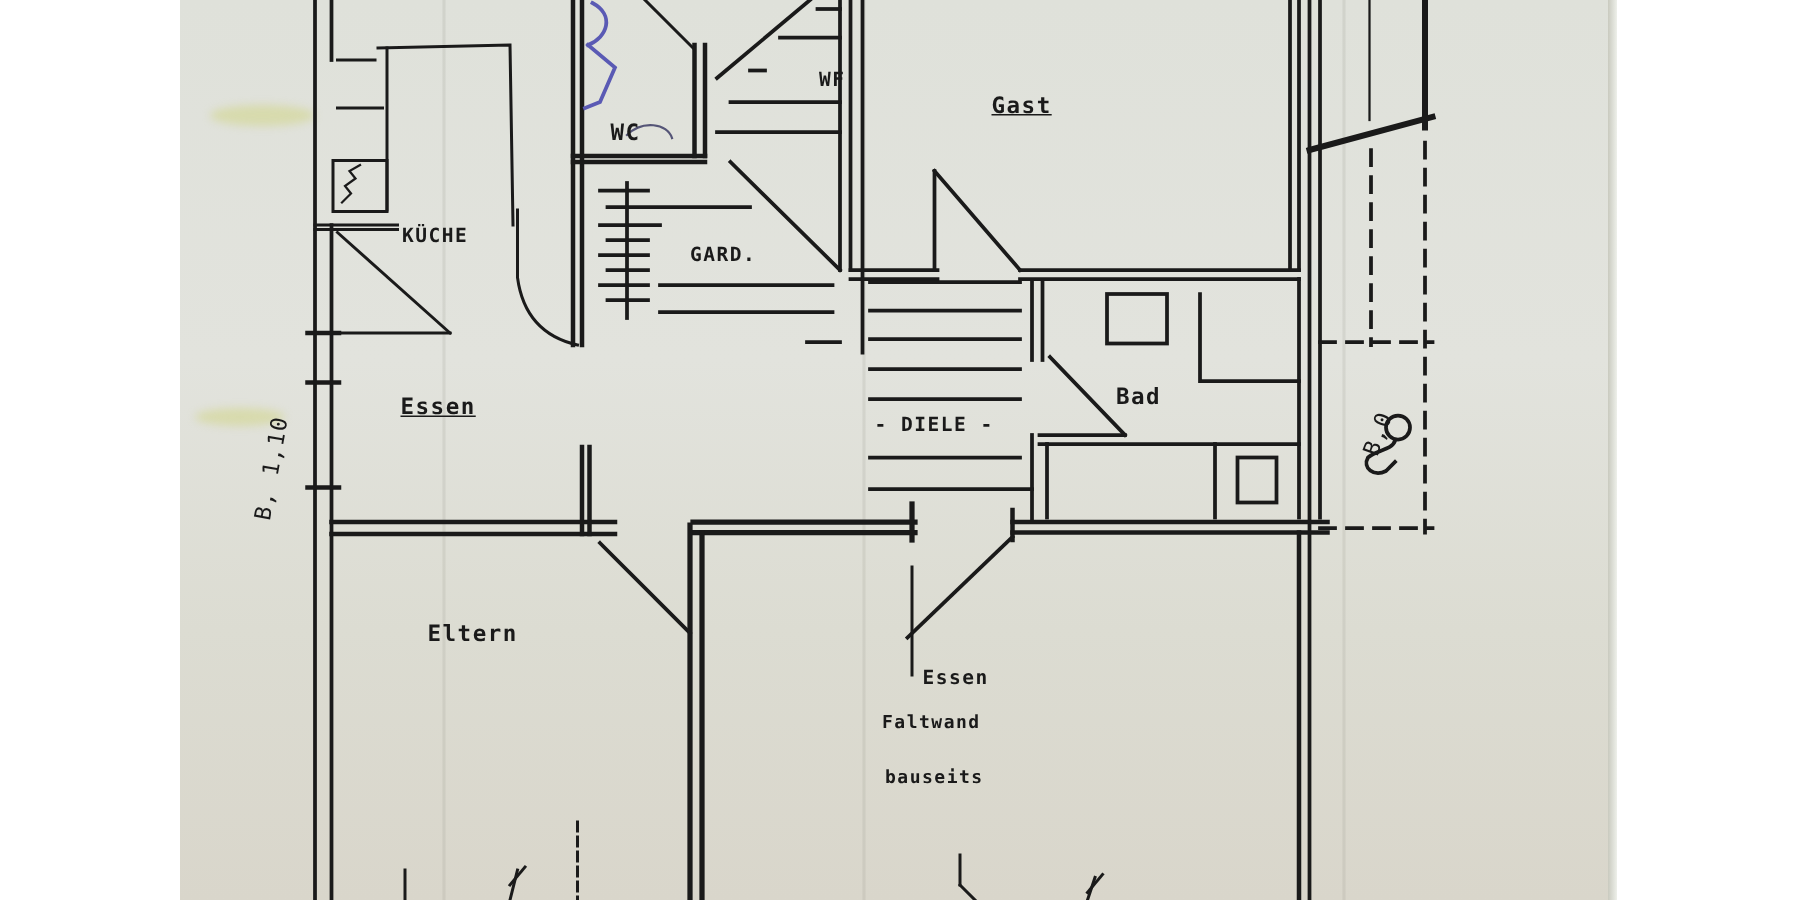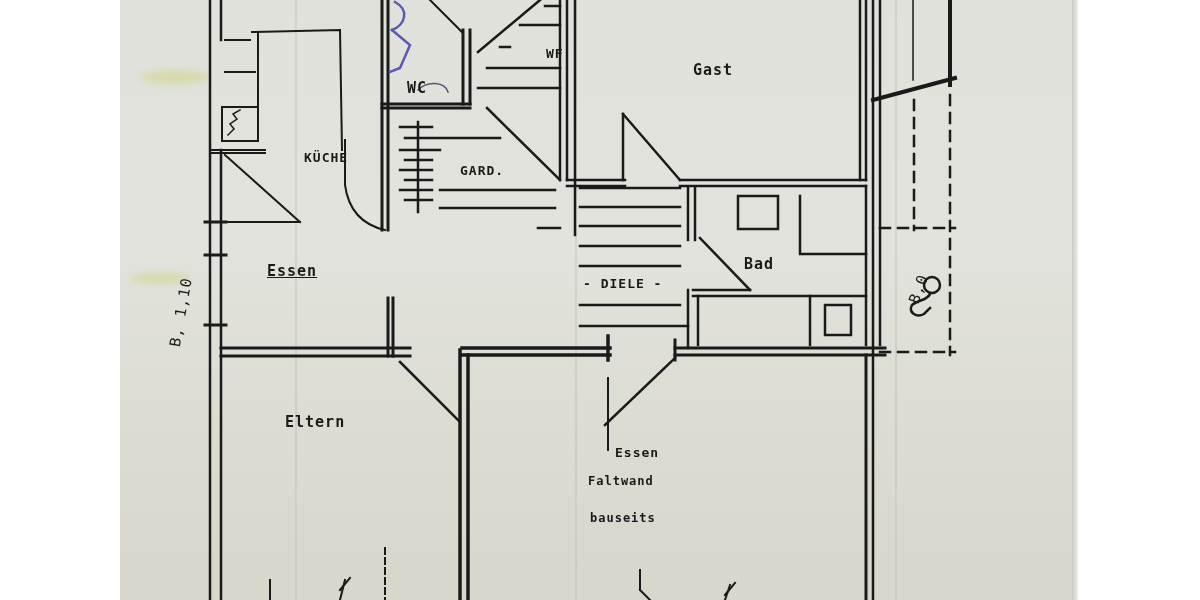--- a/index.html
+++ b/index.html
@@ -201,22 +201,22 @@
 
     <g stroke-width="2.5">
       <circle cx="932" cy="285" r="8"></circle>
       <path d="M930,294 C928,300 918,300 912,305 C908,312 916,318 924,314 L930,308"></path>
     </g>
   </g>
 </svg>
 
 <div class="lbl med" style="left:407px; top:60px;margin-top:19px;">WC</div>
 <div class="lbl small" style="left:518px; top:46px;margin-left:28px;">WF</div>
-<div class="lbl med" style="left:693px; top:61px;">Gast</div>
-<div class="lbl small" style="left:268px; top:150px;margin-left:36px;">KÜCHE</div>
+<div class="lbl med" style="left:661px; top:61px;text-decoration:underline;">Gast</div>
+<div class="lbl small" style="left:268px; top:150px;">KÜCHE</div>
 <div class="lbl small" style="left:460px; top:163px;">GARD.</div>
 <div class="lbl med" style="left:267px; top:262px;text-decoration:underline;">Essen</div>
 <div class="lbl med" style="left:744px; top:255px;">Bad</div>
 <div class="lbl small" style="left:583px; top:276px;text-align:right;">- DIELE -</div>
 <div class="lbl med" style="left:285px; top:413px;">Eltern</div>
 <div class="lbl small" style="left:615px; top:445px;">Essen</div>
 <div class="lbl small" style="left:588px; top:474px; font-size:12px;">Faltwand</div>
 <div class="lbl small" style="left:590px; top:499px; font-size:12px;margin-top:12px;">bauseits</div>
 
 <div class="lbl med rot" style="left:166px; top:345px; font-weight:normal;">B, 1,10</div>

